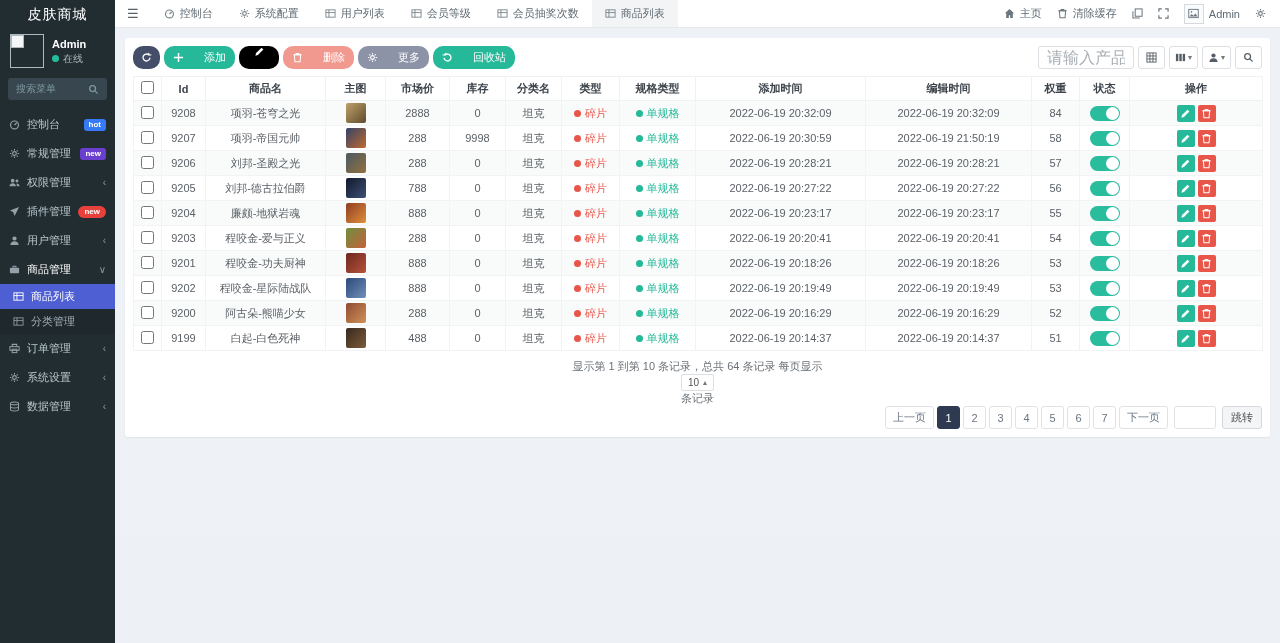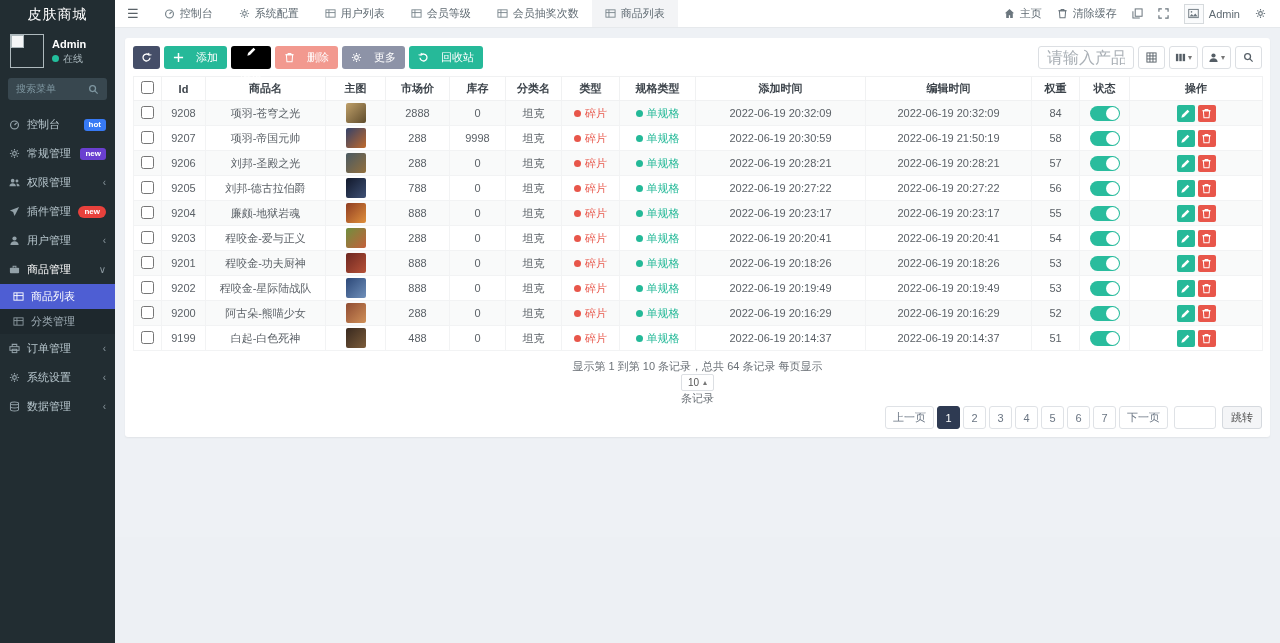--- a/index.html
+++ b/index.html
@@ -45,21 +45,21 @@
   .topnav-right { margin-left:auto; display:flex; align-items:center; gap:15px; padding-right:14px; font-size:11px; color:#5f6a72; }
   .tn-item { display:flex; align-items:center; gap:5px; cursor:pointer; }
   .tn-item .ic { color:#6b767e; display:flex; }
   .mini-avatar { width:20px; height:20px; border:1px solid #d6dadd; background:#fafbfc; display:flex; align-items:center; justify-content:center; color:#7fb06a; }
 
   .content { flex:1; background:#eef1f5; padding:10px; }
   .panel { background:#fff; border-radius:3px; box-shadow:0 1px 2px rgba(0,0,0,.06); padding:8px; }
 
   
   .toolbar { display:flex; align-items:center; gap:4px; margin-bottom:7px; }
-  .btn { height:23px; font-size:11px; color:#fff; border:none; border-radius:3px; padding:0 9px; display:inline-flex; align-items:center; gap:12px; cursor:pointer; font-family:inherit; }
+  .btn { height:23px; font-size:11px; color:#fff; border:none; border-radius:10px; padding:0 9px; display:inline-flex; align-items:center; gap:20px; cursor:pointer; font-family:inherit; }
   .btn .ic { display:flex; }
   .btn-refresh { background:#454e68; width:27px; justify-content:center; padding:0; }
   .btn-add { background:#26b999; }
   .btn-edit { background:#000000;flex-direction:column; }
   .btn-del { background:#f2998f; }
   .btn-more { background:#8d93a7; }
   .btn-recycle { background:#26b999; }
   .toolbar-right { margin-left:auto; display:flex; align-items:center; gap:4px; }
   .search-input { width:96px; height:23px; border:1px solid #dcdfe3; border-radius:3px; padding:0 8px; font-size:16px; color:#666; font-family:inherit; }
   .search-input::placeholder { color:#aab0b6; }

